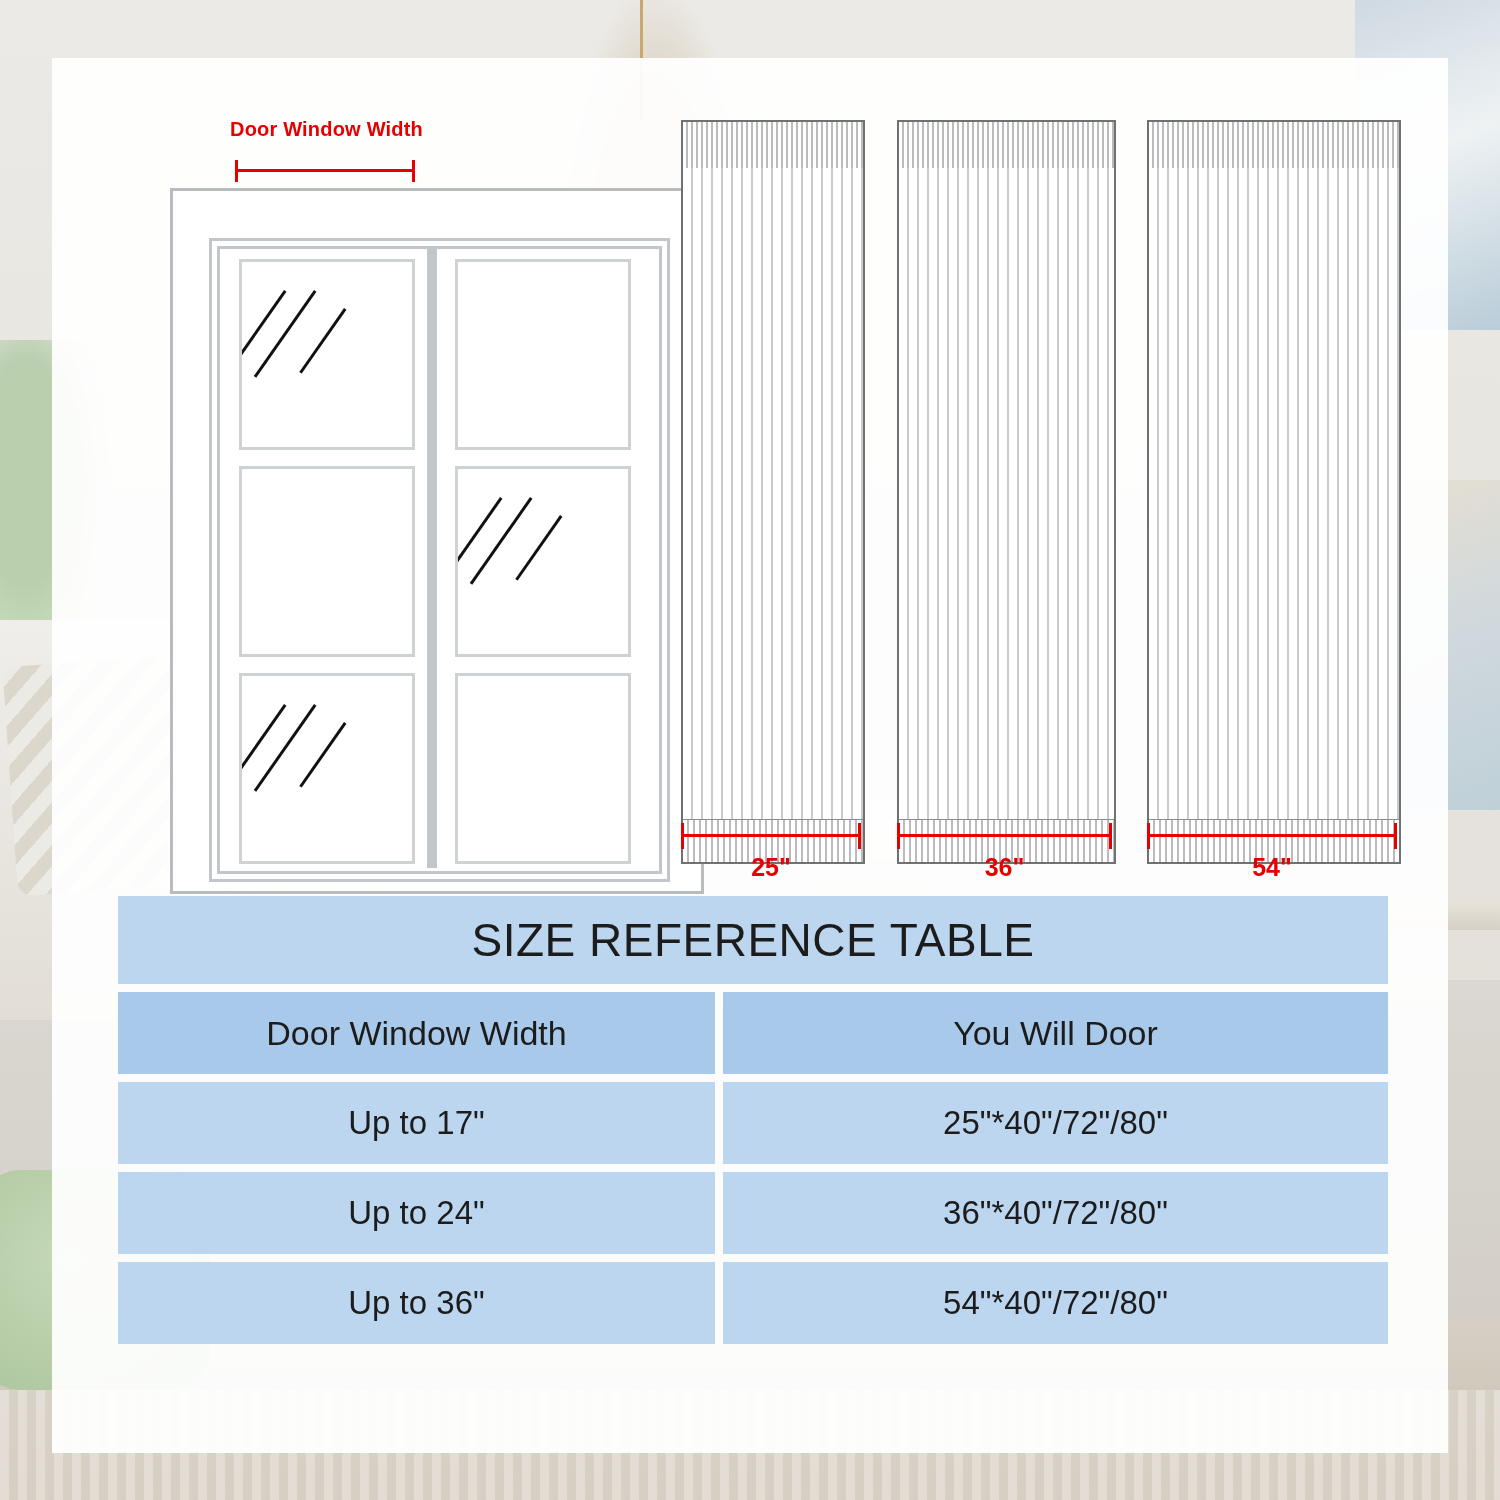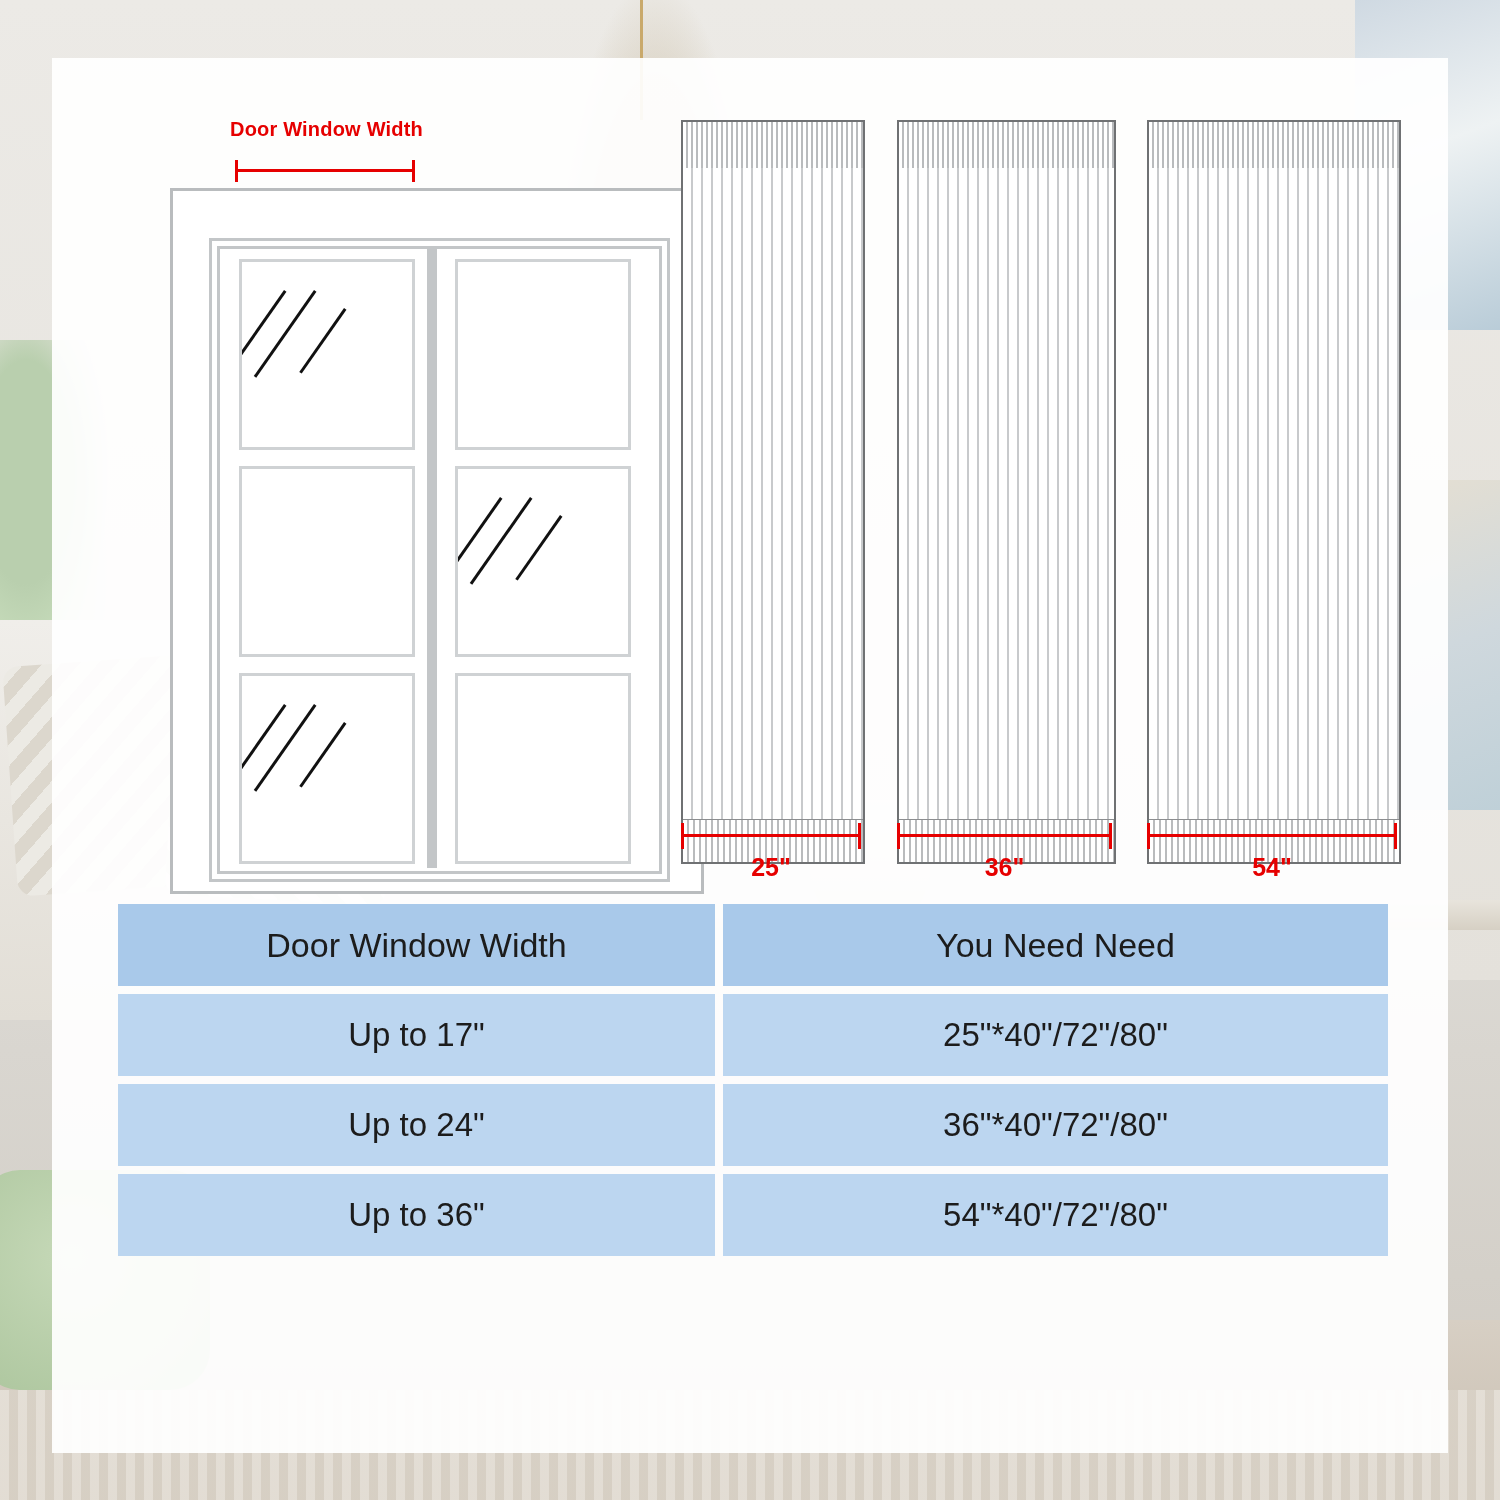--- a/index.html
+++ b/index.html
@@ -204,24 +204,27 @@
   <div class="wdim-label" style="left:845px;top:795px;width:215px;">36"</div>
 
   <div class="wdim" style="left:1095px;top:765px;width:250px;">
     <div class="line"></div>
       <div class="cap l"></div>
       <div class="cap r"></div>
   </div>
   <div class="wdim-label" style="left:1095px;top:795px;width:250px;">54"</div>
 
   <div class="table">
+    <div class="t-title-row">
+      <div class="t-title">SIZE REFERENCE TABLE</div>
+    </div>
 
     <div class="t-row t-head">
       <div class="t-cell left">Door Window Width</div>
-      <div class="t-cell right">You Need Need</div>
+      <div class="t-cell right">You Will Door</div>
     </div>
 
     <div class="t-row">
       <div class="t-cell left">Up to 17"</div>
       <div class="t-cell right">25"*40"/72"/80"</div>
     </div>
     <div class="t-row">
       <div class="t-cell left">Up to 24"</div>
       <div class="t-cell right">36"*40"/72"/80"</div>
     </div>

